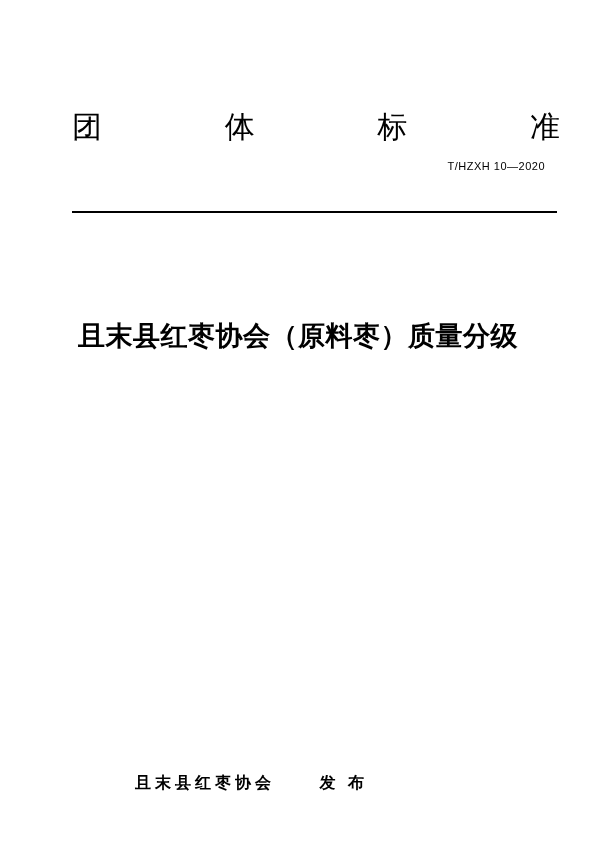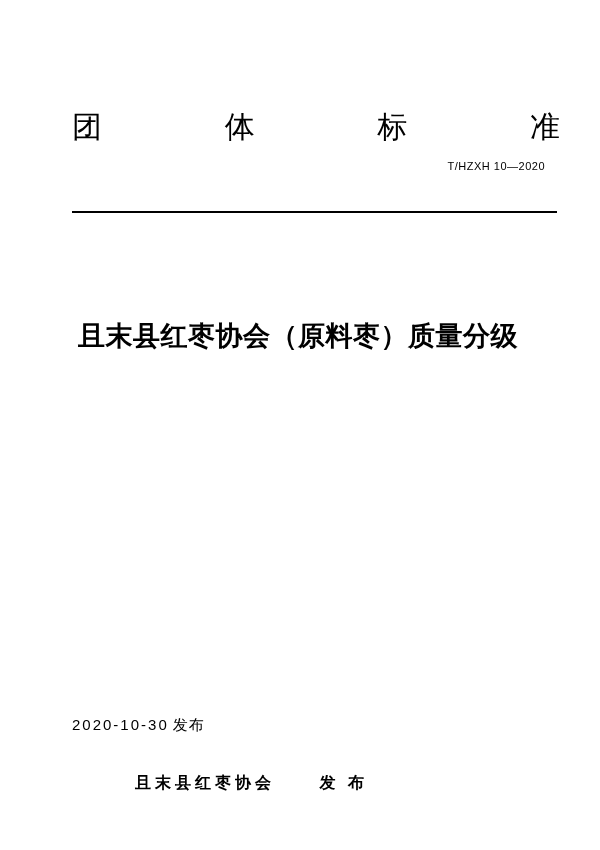--- a/index.html
+++ b/index.html
@@ -115,23 +115,20 @@
     <span>准</span>
   </div>
 
   <div class="std-number">T/HZXH 10—2020</div>
 
   <div class="header-rule"></div>
 
   <h1 class="main-title">且末县红枣协会（原料枣）质量分级</h1>
 
   <div class="dates-row">
-    <div class="date-group">
-      <span>2020-10-30</span><span class="date-label">发布</span>
-    </div>
   </div>
 
   <div class="publisher-row">
     <span class="publisher-name">且末县红枣协会</span>
     <span class="publish-action">发 布</span>
   </div>
 
 </div>
 
 </body></html>

